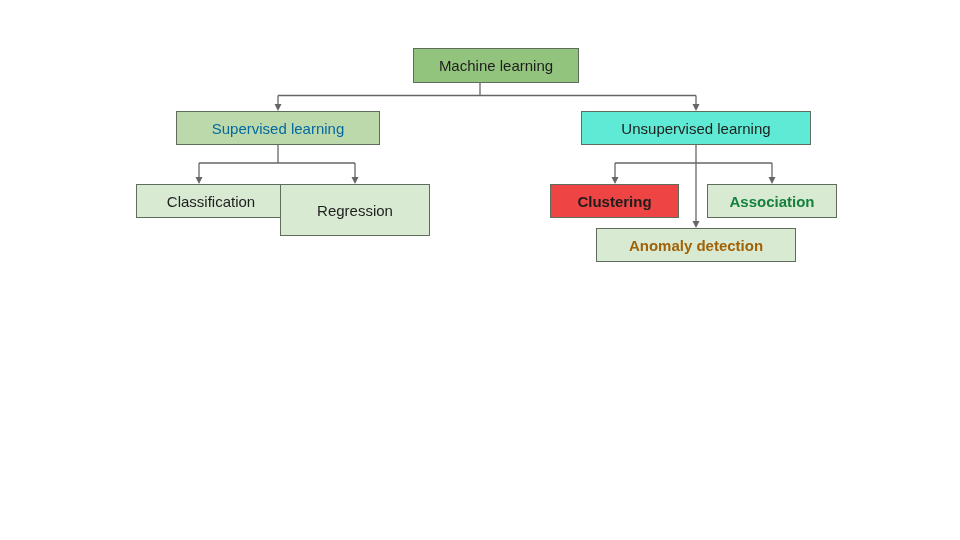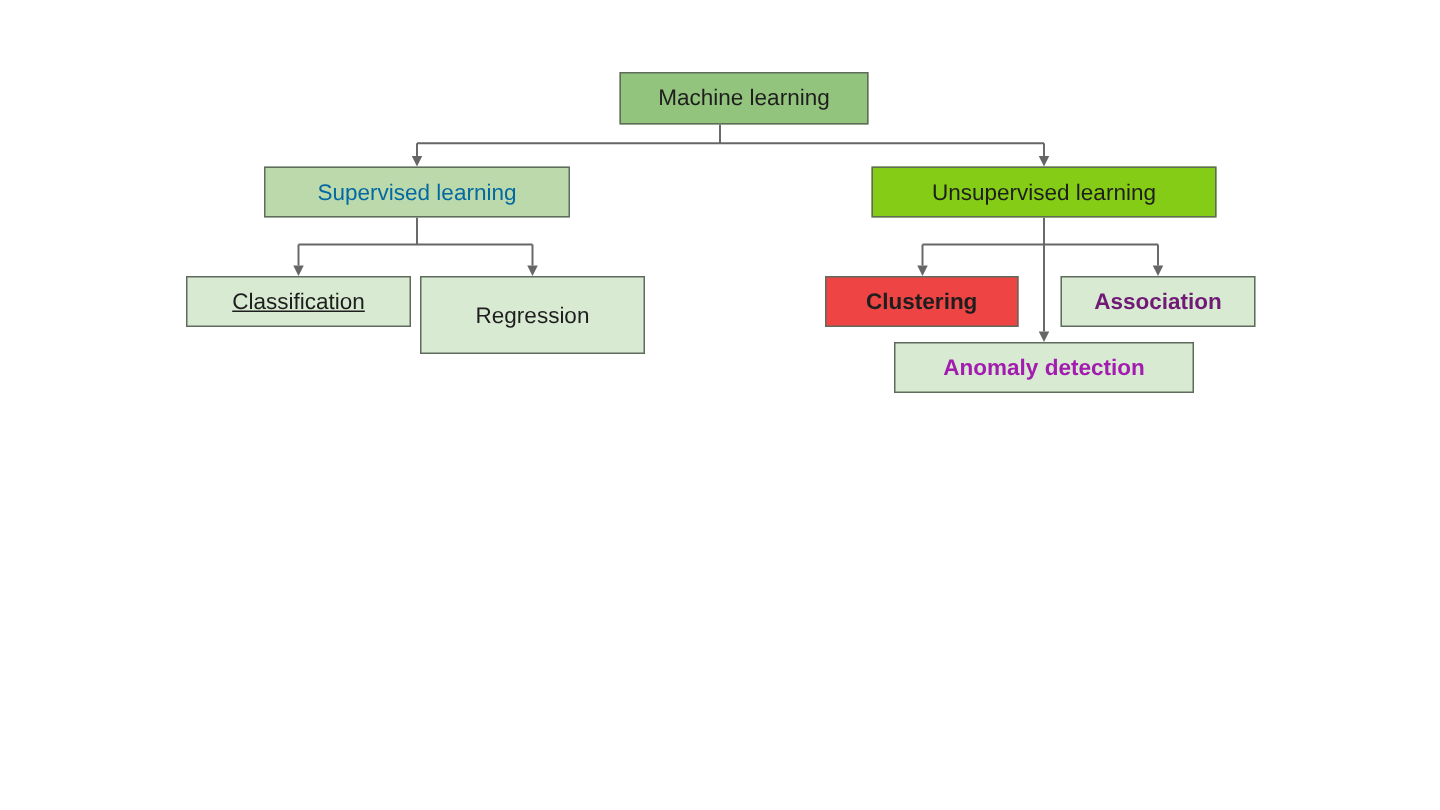--- a/index.html
+++ b/index.html
@@ -34,21 +34,21 @@
     color: #1e1e1e;
     z-index: 1;
     white-space: nowrap;
   }
   .node.bold { font-weight: bold; }
 
   
   #node-ml            { left: 397px; top:  48px; width: 166px; height: 35px; margin-left: 16px; }
   #node-supervised    { left: 176px; top: 111px; width: 204px; height: 34px; }
   #node-unsupervised  { left: 581px; top: 111px; width: 230px; height: 34px; }
-  #node-classification{ left: 124px; top: 184px; width: 150px; height: 34px; text-decoration: underline; }
+  #node-classification{ left: 136px; top: 184px; width: 150px; height: 34px; }
   #node-regression    { left: 280px; top: 184px; width: 150px; height: 52px; }
   #node-clustering    { left: 550px; top: 184px; width: 129px; height: 34px; }
   #node-association   { left: 707px; top: 184px; width: 130px; height: 34px; }
   #node-anomaly       { left: 596px; top: 228px; width: 200px; height: 34px; }
 </style>
 </head>
 <body>
 
 <div class="canvas">
 
@@ -79,25 +79,25 @@
       <polygon points="611.5,177 618.5,177 615,184"></polygon>
       <polygon points="768.5,177 775.5,177 772,184"></polygon>
       <polygon points="692.5,221 699.5,221 696,228"></polygon>
     </g>
   </svg>
 
   <div class="node" id="node-ml" style="background: rgb(147, 196, 125); border-color: rgb(95, 107, 92); color: rgb(30, 30, 30);">Machine learning</div>
 
   <div class="node" id="node-supervised" style="background: rgb(188, 217, 172); border-color: rgb(95, 107, 92); color: #0369a1;">Supervised learning</div>
 
-  <div class="node" id="node-unsupervised" style="background: #84cc16; border-color: rgb(95, 107, 92); color: rgb(30, 30, 30);">Unsupervised learning</div>
+  <div class="node" id="node-unsupervised" style="background: #5eead4; border-color: rgb(95, 107, 92); color: rgb(30, 30, 30);">Unsupervised learning</div>
 
   <div class="node" id="node-classification" style="background: rgb(217, 234, 211); border-color: rgb(95, 107, 92); color: rgb(30, 30, 30);">Classification</div>
 
   <div class="node" id="node-regression" style="background: rgb(217, 234, 211); border-color: rgb(95, 107, 92); color: rgb(30, 30, 30);">Regression</div>
 
   <div class="node bold" id="node-clustering" style="background: #ef4444; border-color: rgb(95, 107, 92); color: rgb(30, 30, 30);">Clustering</div>
 
-  <div class="node bold" id="node-association" style="background: rgb(217, 234, 211); border-color: rgb(95, 107, 92); color: #701a75;">Association</div>
+  <div class="node bold" id="node-association" style="background: rgb(217, 234, 211); border-color: rgb(95, 107, 92); color: #15803d;">Association</div>
 
-  <div class="node bold" id="node-anomaly" style="background: rgb(217, 234, 211); border-color: rgb(95, 107, 92); color: #a21caf;">Anomaly detection</div>
+  <div class="node bold" id="node-anomaly" style="background: rgb(217, 234, 211); border-color: rgb(95, 107, 92); color: #a16207;">Anomaly detection</div>
 
 </div>
 
 </body></html>

